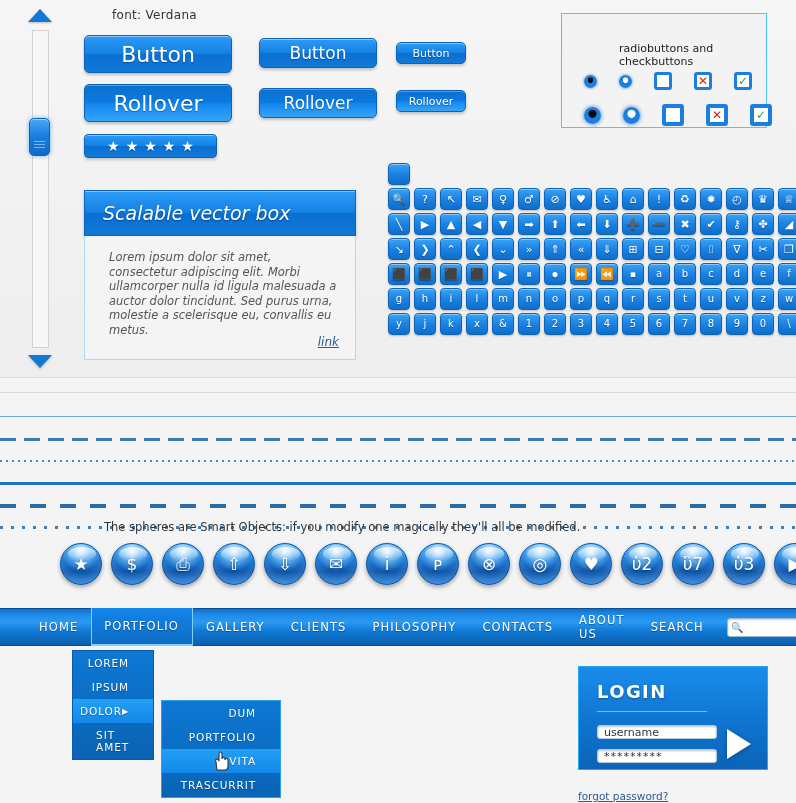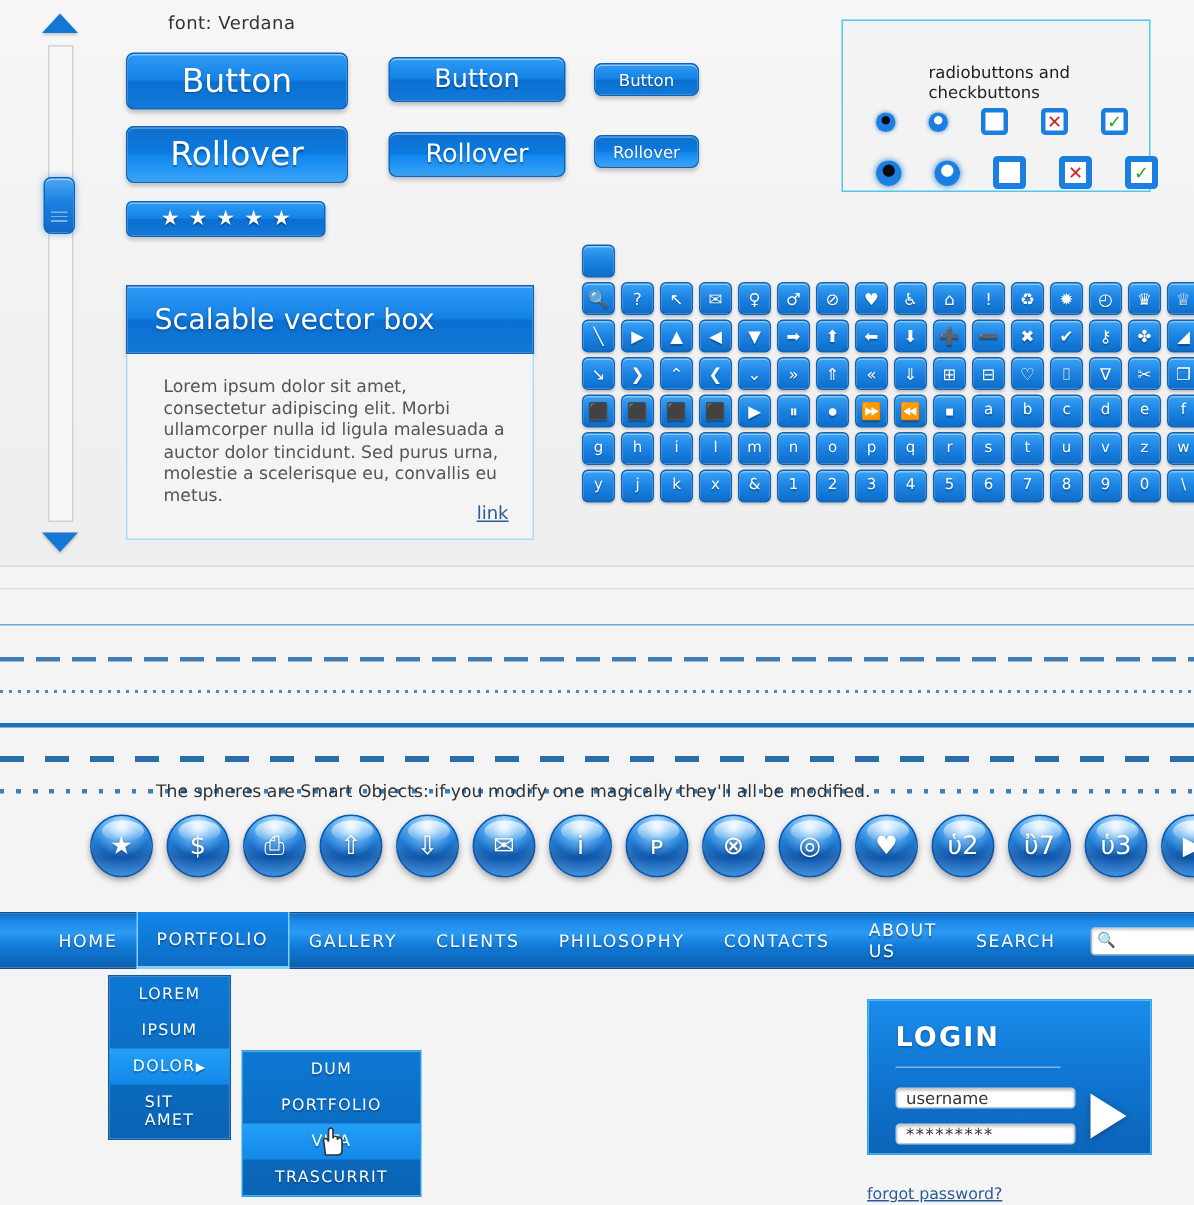--- a/index.html
+++ b/index.html
@@ -95,21 +95,21 @@
   .ck {
     display:flex; align-items:center; justify-content:center; background:#fff;
     border-radius:3px; font-size:12px; font-weight:bold;
   }
   .ck.s { width:18px; height:18px; border:3px solid #1a7fe0; }
   .ck.l { width:22px; height:22px; border:4px solid #1a7fe0; }
   .ck .x { color:#d62020; }
   .ck .v { color:#2aa82a; }
 
   
-  .svbox { position:absolute; left:84px; top:190px; width:272px; height:165px; }
+  .svbox { position:absolute; left:84px; top:190px; width:272px; height:165px;font-style:italic; }
   .svbox .hdr {
     height:46px; border:1px solid #0b63bb;
     background: linear-gradient(180deg,#2e9bf5 0%, #1482e6 48%, #0a6fd1 52%, #1179d8 100%);
     box-shadow: 0 2px 3px rgba(0,0,0,.22), inset 0 1px 0 rgba(255,255,255,.4);
     display:flex; align-items:center; padding-left:18px;
     color:#fff; font-size:19px; text-shadow:0 1px 2px rgba(0,0,0,.4);
   }
   .svbox .body {
     height:124px; background:#f4f4f4; border:1px solid #a9ddf5; border-top:none;
     padding:14px 16px 8px 24px; position:relative;
@@ -198,21 +198,21 @@
     font-family:"DejaVu Sans","Liberation Sans",sans-serif; background:transparent;
   }
 
   
   .dd1 { position:absolute; left:72px; top:650px; width:82px;
     background: linear-gradient(180deg,#0d78d4 0%, #0a63b4 100%); border:1px solid #0a5ba6; }
   .dd2 { position:absolute; left:161px; top:700px; width:120px;
     background: linear-gradient(180deg,#0d78d4 0%, #0a63b4 100%); border:1px solid #2aa0e8; }
   .ddi {
     color:#fff; font-size:10.5px; letter-spacing:.9px; padding:6px 24px;
-    display:flex; align-items:center; justify-content:center; cursor:pointer;
+    display:flex; align-items:center; justify-content:flex-end; cursor:pointer;
     text-shadow:0 1px 1px rgba(0,0,0,.3);
   }
   .ddi.hl { background: linear-gradient(180deg,#23a0f5 0%, #1288e8 100%); }
   .ddi .arr { font-size:8px; }
   .cursor-hand {
     position:absolute; left:213px; top:750px; width:18px; height:22px;
     pointer-events:none;
   }
 
   

